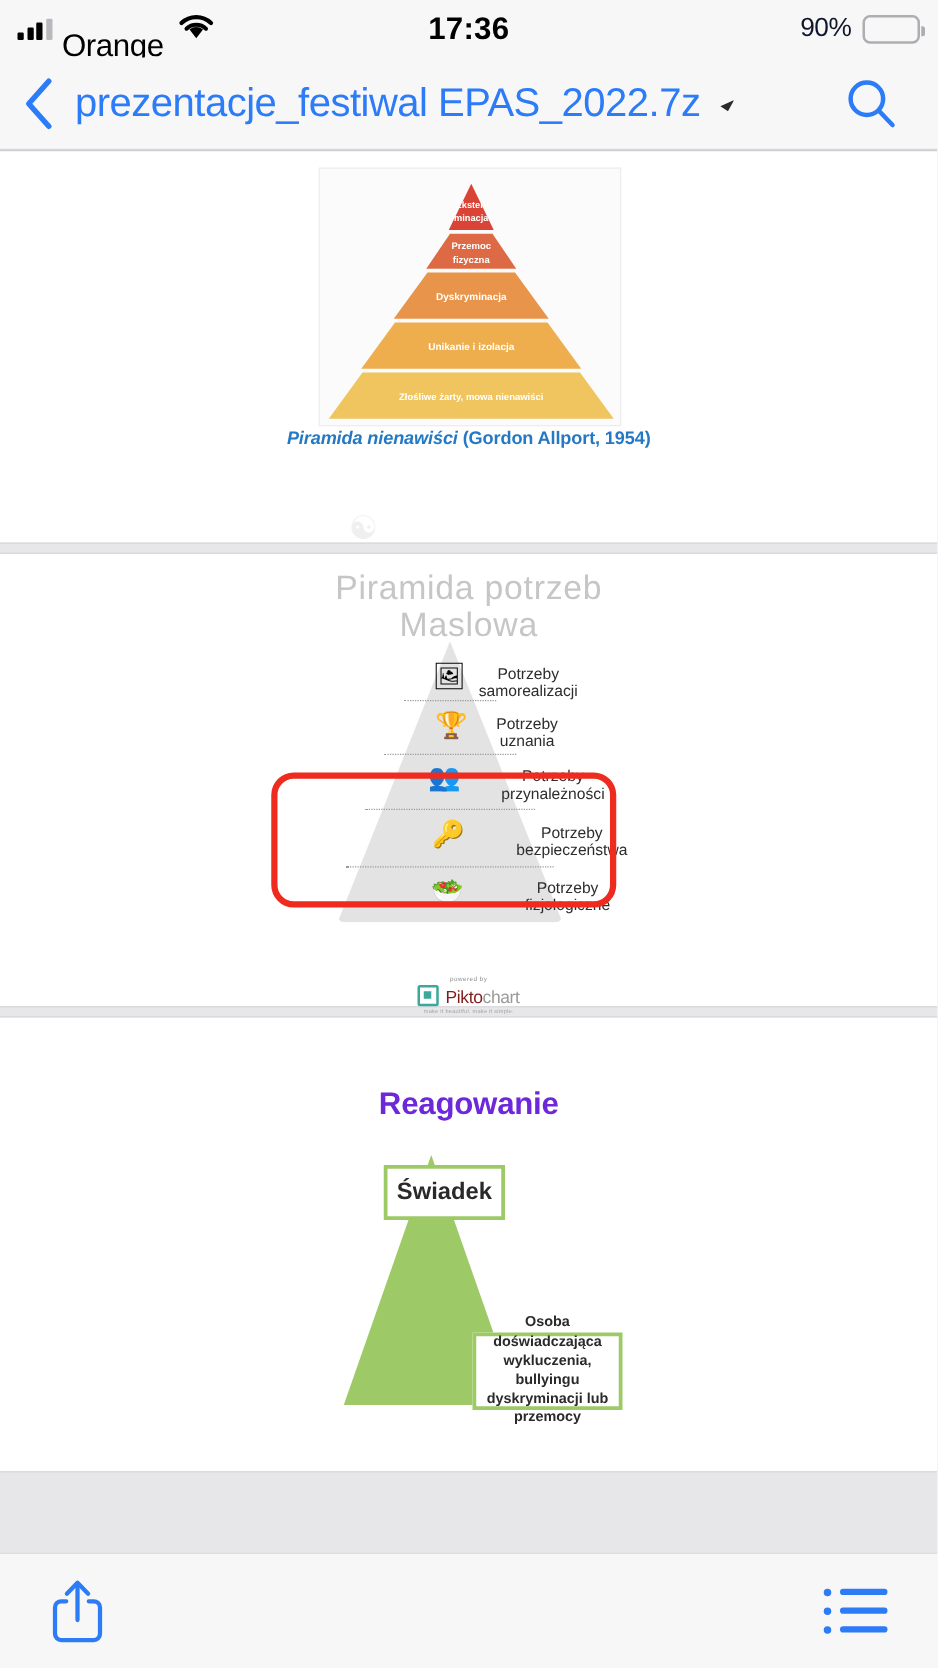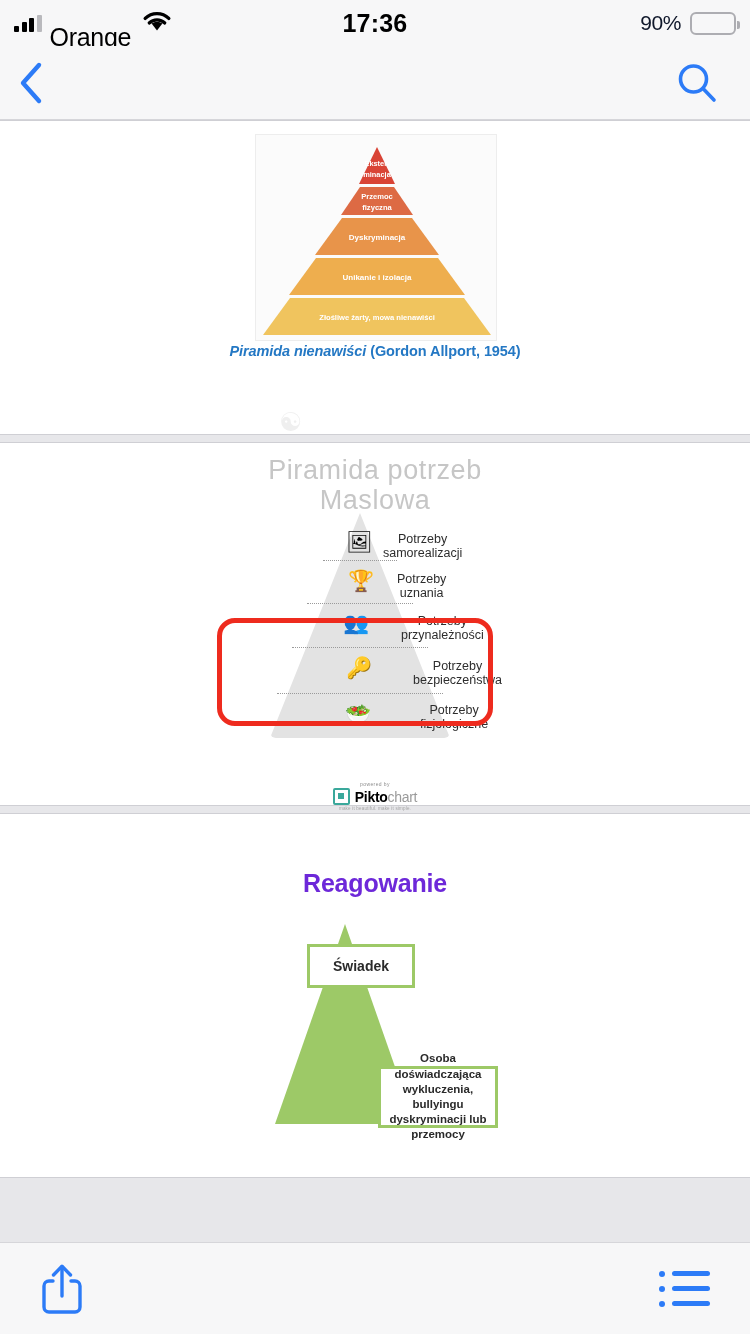--- a/index.html
+++ b/index.html
@@ -127,42 +127,42 @@
   .pikto-row { display: flex; align-items: center; gap: 5px; }
   .pikto-mark {
     width: 17px; height: 17px; border: 2.4px solid #3aa89b; border-radius: 2px;
     position: relative;
   }
   .pikto-mark:after {
     content: ""; position: absolute; left: 3px; top: 3px; width: 6px; height: 6px;
     background: #3aa89b;
   }
   .pikto-name { font-size: 14px; letter-spacing: -0.3px; }
-  .pikto-name b { color: #000000; font-weight: bold; }
+  .pikto-name b { color: #7f1d1d; font-weight: normal; }
   .pikto-name span { color: #9a9a9a; }
   .pikto-sub { font-size: 4.5px; color: #a5a5a5; letter-spacing: 0.2px; margin-top: 1px; }
 
   
   .s3 { height: 365px; }
   .reag-title {
     position: absolute; left: 0; right: 0; top: 55px; text-align: center;
     font-size: 25px; font-weight: bold; color: #6d28d9; letter-spacing: -0.2px;
   }
   .reag-stage { position: absolute; left: 225px; top: 110px; width: 300px; height: 220px; }
   .reag-tri {
     position: absolute; left: 50px; top: 0; width: 140px; height: 200px;
     background: #9dc967; clip-path: polygon(50% 0, 100% 100%, 0 100%);
   }
   .reag-box {
     position: absolute; background: #ffffff; border: 3px solid #9dc967;
     display: flex; align-items: center; justify-content: center; text-align: center;
     font-size: 11.5px; font-weight: bold; color: #2a2a2a; line-height: 1.32;
     padding: 4px 6px;
   }
-  .box-witness { left: 82px; top: 20px; width: 108px; height: 44px; font-size: 14px; }
+  .box-witness { left: 82px; top: 8px; width: 97px; height: 44px; font-size: 19px; }
   .box-left { left: 7px; top: 142px; width: 120px; height: 62px; }
   .box-right { left: 153px; top: 142px; width: 120px; height: 62px; }
 
   
   .toolbar {
     position: absolute; bottom: 0; left: 0; width: 750px; height: 92px;
     background: #f7f7f8; border-top: 1px solid #d6d6da;
     display: flex; align-items: center; justify-content: space-between;
     padding: 0 40px;
   }
@@ -200,20 +200,24 @@
       <span class="batt"><span class="fill"></span></span>
     </div>
   </div>
 
   <div class="navbar">
     <div class="back-chevron">
       <svg width="26" height="44" viewBox="0 0 26 44">
         <path d="M21 4 L5 22 L21 40" stroke="#2c7bf7" stroke-width="4.4" fill="none" stroke-linecap="round" stroke-linejoin="round"></path>
       </svg>
     </div>
+    <div class="nav-title">
+      
+      <span>prezentacje_festiwal EPAS_2022.7z</span><span class="title-tick"></span>
+    </div>
     <div class="search-btn">
       <svg width="46" height="46" viewBox="0 0 46 46">
         <circle cx="19.5" cy="19" r="13" stroke="#2c7bf7" stroke-width="3.6" fill="none"></circle>
         <path d="M29.5 29 L40 40" stroke="#2c7bf7" stroke-width="3.6" stroke-linecap="round"></path>
       </svg>
     </div>
   </div>
 
   <div class="scroll">
 

